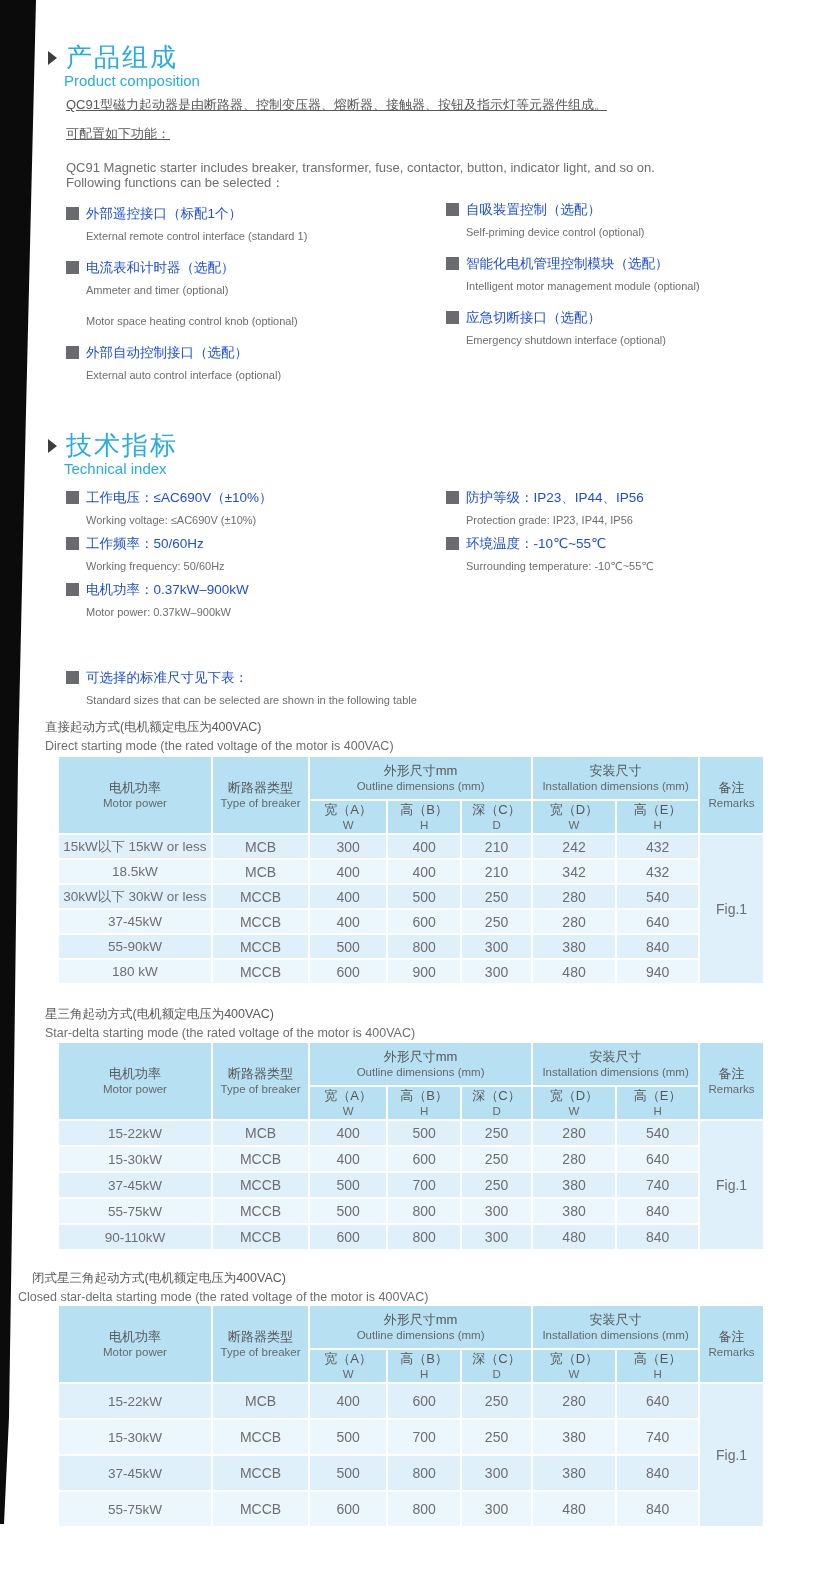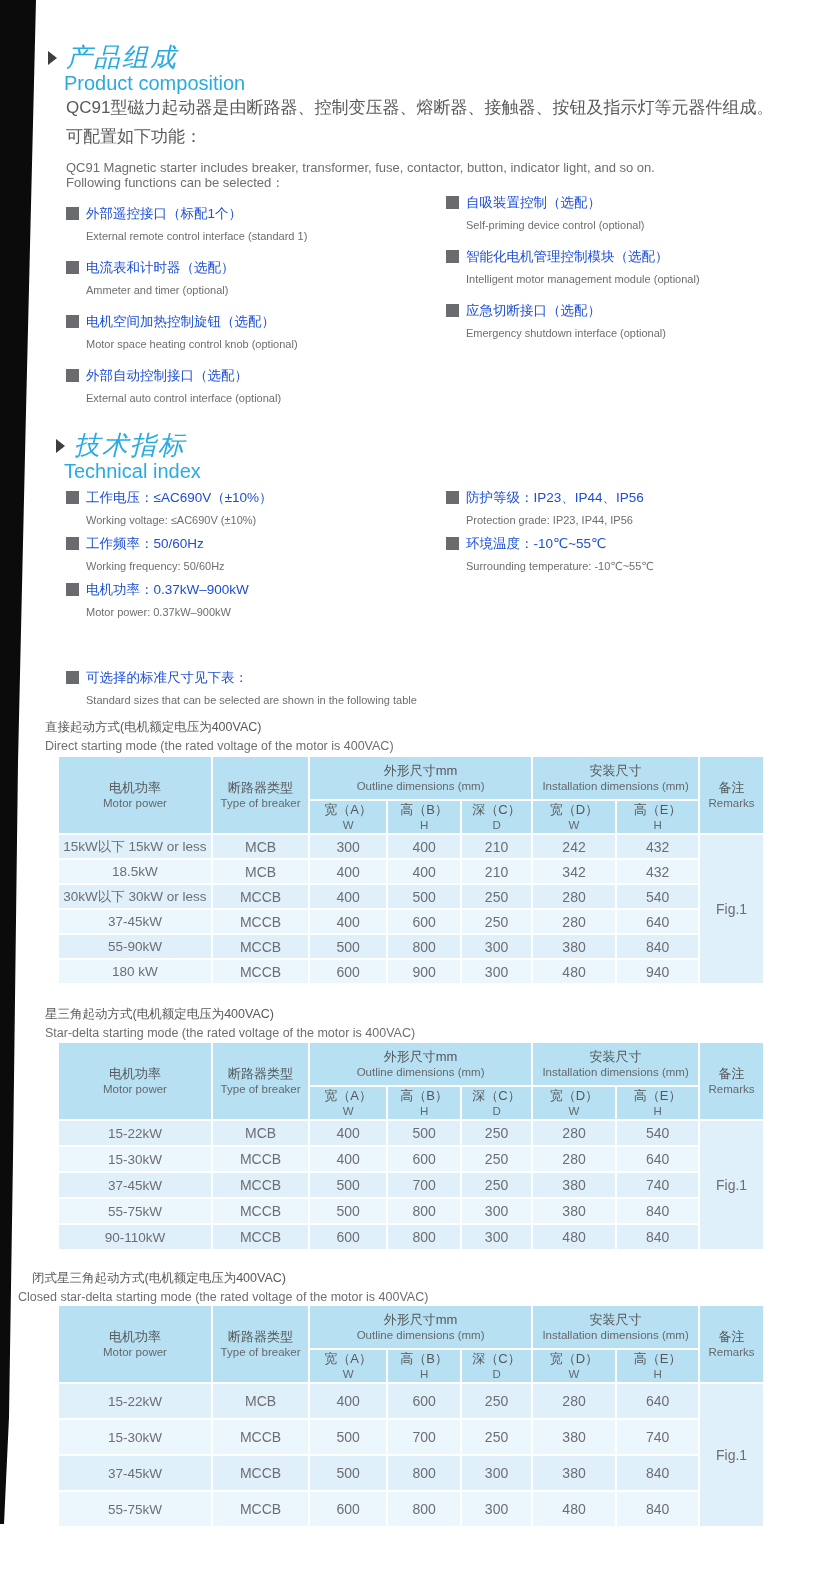--- a/index.html
+++ b/index.html
@@ -4,24 +4,24 @@
 <style>
   html,body{margin:0;padding:0;background:#ffffff;}
   .page{position:relative;width:830px;height:1576px;background:#ffffff;overflow:hidden;
         font-family:"Liberation Sans","DejaVu Sans",sans-serif;}
   
   .black-edge{position:absolute;top:0;left:0;width:40px;height:1524px;background:#0b0b0b;z-index:20;
         clip-path:polygon(0 0,36px 0,26px 27%,18px 50%,13px 76%,9px 93%,4px 100%,0 100%);}
   
   .sect{position:absolute;display:flex;align-items:center;gap:9px;}
   .tri{width:0;height:0;border-top:7px solid transparent;border-bottom:7px solid transparent;border-left:9px solid #3d3e40;}
-  .sect-cn{font-size:26px;color:#29abe2;letter-spacing:2px;font-style:italic;}
-  .sect-en{position:absolute;font-size:20px;color:#29abe2;}
+  .sect-cn{font-size:26px;color:#29abe2;letter-spacing:2px;}
+  .sect-en{position:absolute;font-size:15px;color:#29abe2;}
   .para{position:absolute;font-size:13px;color:#6d6e71;white-space:nowrap;}
-  .para.cn{color:#58595b;font-size:17px;}
+  .para.cn{color:#58595b;font-size:13px;text-decoration:underline;}
   .feat-col{position:absolute;}
   .feat{margin-bottom:9px;}
   .feat-cn{font-size:13.5px;color:#1d4ed8;line-height:23px;display:flex;align-items:center;white-space:nowrap;}
   .sq{width:13px;height:13px;background:#6a6b6e;display:inline-block;margin-right:7px;flex:none;}
   .feat-en{font-size:11px;color:#6d6e71;line-height:22px;padding-left:20px;white-space:nowrap;}
   .spec .feat{margin-bottom:1px;}
   .cap{position:absolute;font-size:12.5px;color:#58595b;white-space:nowrap;}
   .cap-en{position:absolute;font-size:12.5px;color:#6d6e71;white-space:nowrap;}
   
   table{position:absolute;left:57px;border-collapse:collapse;table-layout:fixed;width:708px;}
@@ -67,36 +67,32 @@
       <div class="feat-en">External remote control interface (standard 1)</div>
     </div>
     <div class="feat">
       <div class="feat-cn">
           <span class="sq"></span>
           <span>电流表和计时器（选配）</span>
         </div>
       <div class="feat-en">Ammeter and timer (optional)</div>
     </div>
     <div class="feat">
-      <div class="feat-cn">
-          <span class="sq"></span>
-          <span>电机空间加热控制旋钮（选配）</span>
-        </div>
       <div class="feat-en">Motor space heating control knob (optional)</div>
     </div>
     <div class="feat">
       <div class="feat-cn">
           <span class="sq"></span>
           <span>外部自动控制接口（选配）</span>
         </div>
       <div class="feat-en">External auto control interface (optional)</div>
     </div>
   </div>
 
-  <div class="feat-col" style="left:446px;top:191px;width:370px;">
+  <div class="feat-col" style="left:446px;top:198px;width:370px;">
     <div class="feat">
       <div class="feat-cn">
           <span class="sq"></span>
           <span>自吸装置控制（选配）</span>
         </div>
       <div class="feat-en">Self-priming device control (optional)</div>
     </div>
     <div class="feat">
       <div class="feat-cn">
           <span class="sq"></span>
@@ -106,21 +102,21 @@
     </div>
     <div class="feat">
       <div class="feat-cn">
           <span class="sq"></span>
           <span>应急切断接口（选配）</span>
         </div>
       <div class="feat-en">Emergency shutdown interface (optional)</div>
     </div>
   </div>
 
-  <div class="sect" style="left:56px;top:428px;text-align:right;">
+  <div class="sect" style="left:48px;top:428px;text-align:right;">
     <span class="tri"></span>
     <span class="sect-cn">技术指标</span>
   </div>
   <div class="sect-en" style="left:64px;top:460px;">Technical index</div>
 
   <div class="feat-col spec" style="left:66px;top:486px;width:375px;">
     <div class="feat">
       <div class="feat-cn">
           <span class="sq"></span>
           <span>工作电压：≤AC690V（±10%）</span>

